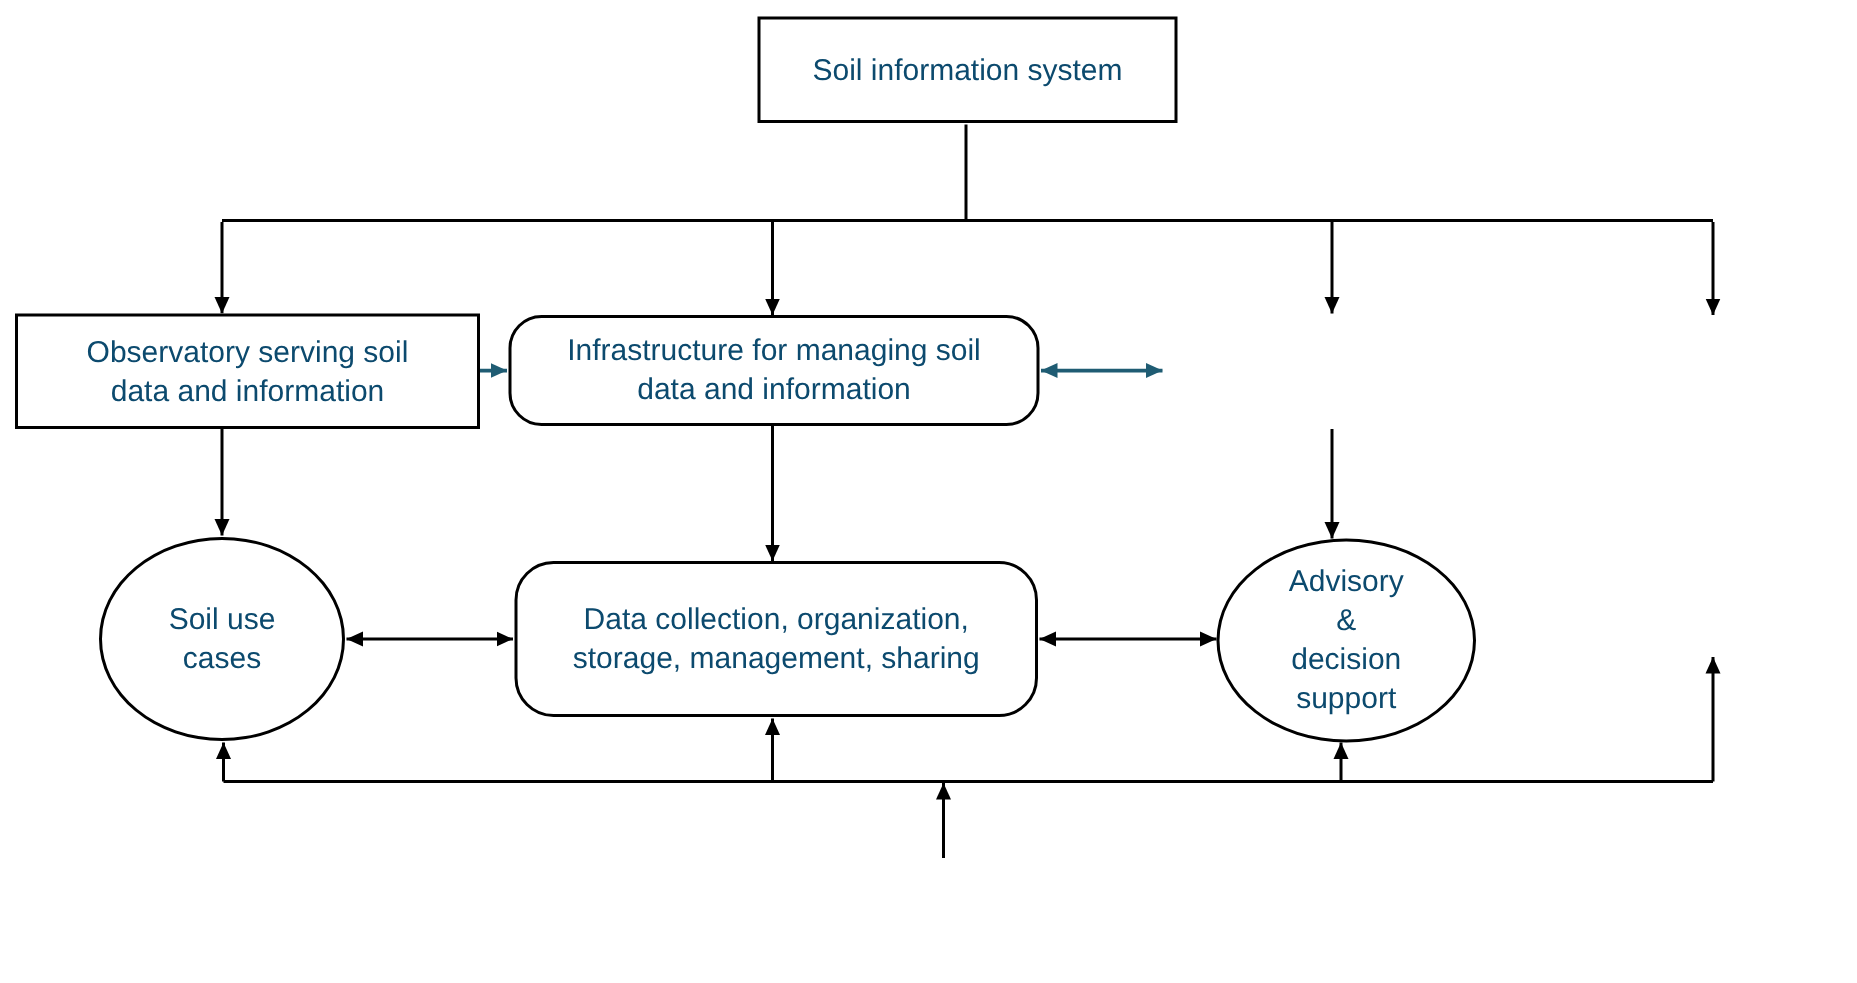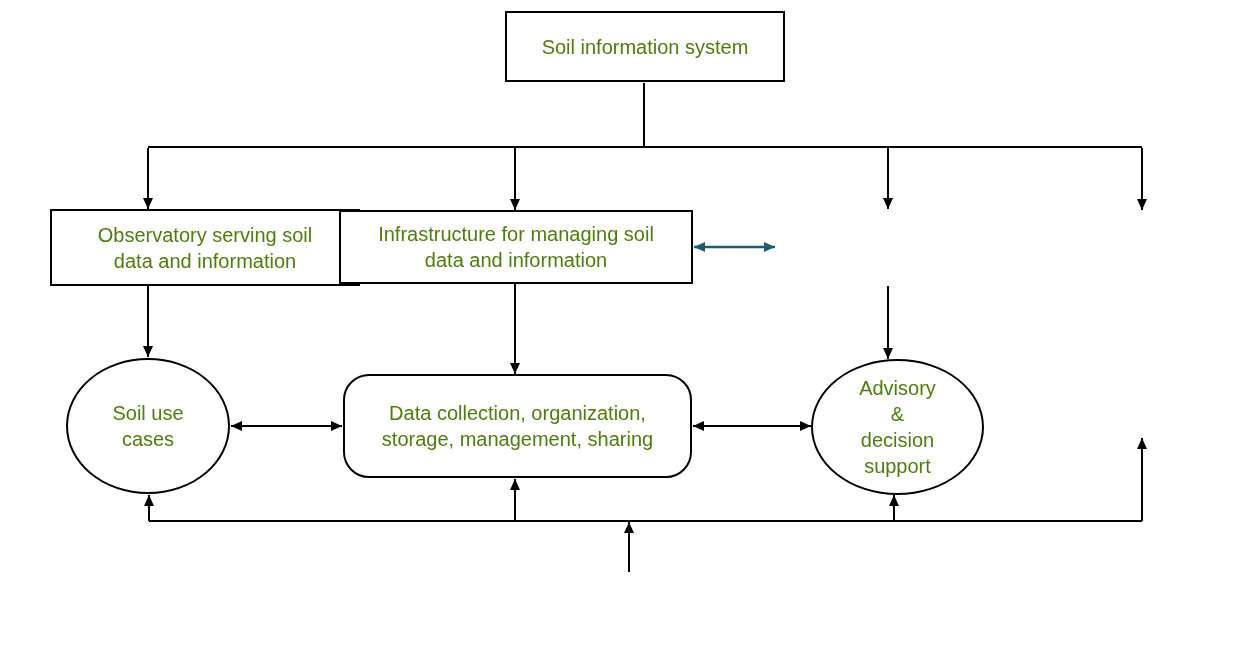--- a/index.html
+++ b/index.html
@@ -8,21 +8,21 @@
     --bg: #ffffff;
     --node-fill: #ffffff;
   }
   html, body { margin: 0; padding: 0; background: #ffffff; }
   .canvas {
     position: relative;
     width: 1238px;
     height: 655px;
     background: var(--bg);
     font-family: "Liberation Sans", sans-serif;
-    color: #4d7c0f;
+    color: #0c4a6e;
     overflow: hidden;
   }
   .wires {
     position: absolute;
     left: 0; top: 0;
     width: 1238px; height: 655px;
   }
   .wire {
     stroke: var(--line);
     stroke-width: 2;
@@ -49,22 +49,22 @@
   .lbl {
     font-size: 20px;
     line-height: 1.3;
     white-space: pre-line;
     padding: 2px 8px;
   }
   .ellipse { border-radius: 50%; }
   .rounded { border-radius: 26px; }
 
   .node-root          { left: 505px; top: 11px;  width: 280px; height: 71px; }
-  .node-observatory   { left: 10px;  top: 209px; width: 310px; height: 77px; margin-left: 40px; }
-  .node-infrastructure{ left: 339px; top: 210px; width: 354px; height: 74px; }
+  .node-observatory   { left: 10px;  top: 209px; width: 310px; height: 77px; }
+  .node-infrastructure{ left: 339px; top: 210px; width: 354px; height: 74px; border-radius: 22px; }
   .node-hub           { left: 776px; top: 209px; width: 226px; height: 77px; }
   .node-platform      { left: 1061px;top: 210px; width: 166px; height: 227px; }
   .node-usecases      { left: 66px;  top: 358px; width: 164px; height: 136px; }
   .node-datacollection{ left: 343px; top: 374px; width: 349px; height: 104px; }
   .node-advisory      { left: 811px; top: 359px; width: 173px; height: 136px; }
   .node-stakeholder   { left: 490px; top: 572px; width: 278px; height: 73px; }
 </style>
 </head>
 <body>
 

